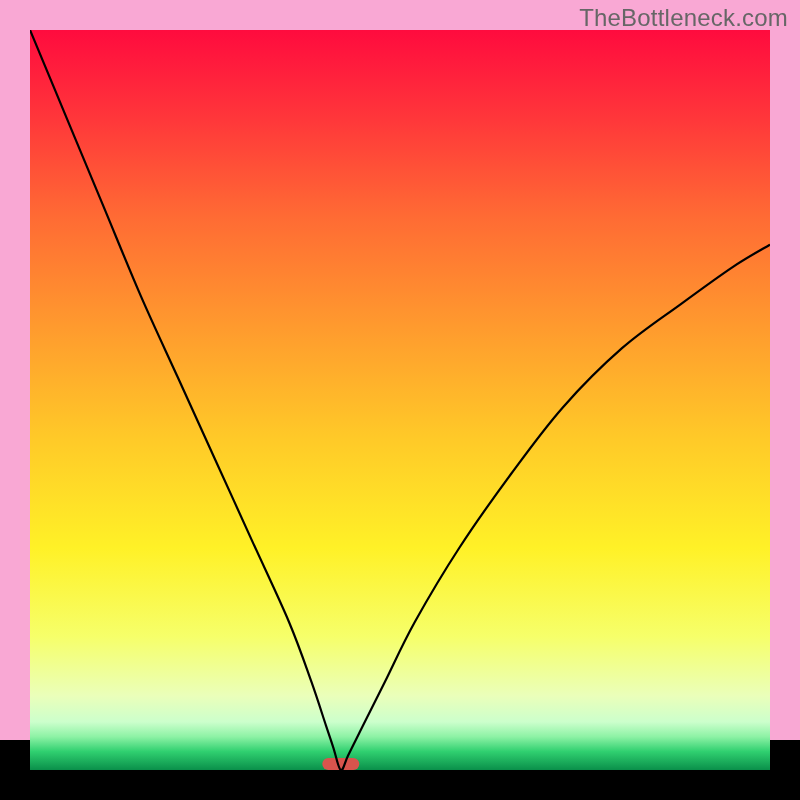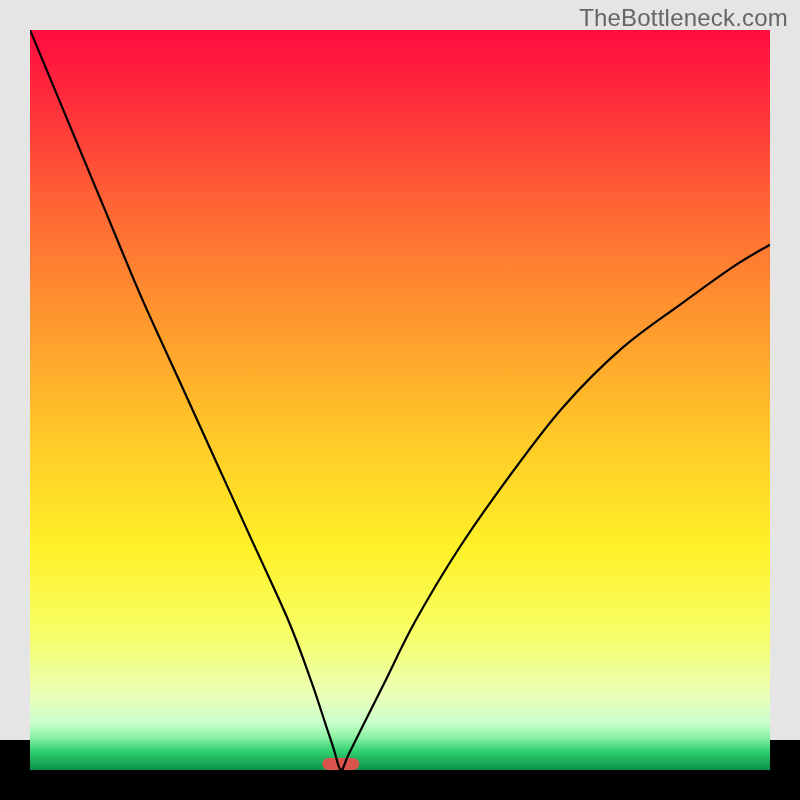--- a/index.html
+++ b/index.html
@@ -10,21 +10,21 @@
     background: #000;
     font-family: Arial, Helvetica, sans-serif;
     overflow: hidden;
   }
   .frame {
     position: absolute;
     left: 0;
     top: 0;
     width: 800px;
     height: 740px;
-    background: #e5e5e5;
+    background: #f9a8d4;
   }
   .plot {
     position: absolute;
     left: 30px;
     top: 30px;
     width: 740px;
     height: 740px;
     overflow: hidden;
   }
   .watermark {

